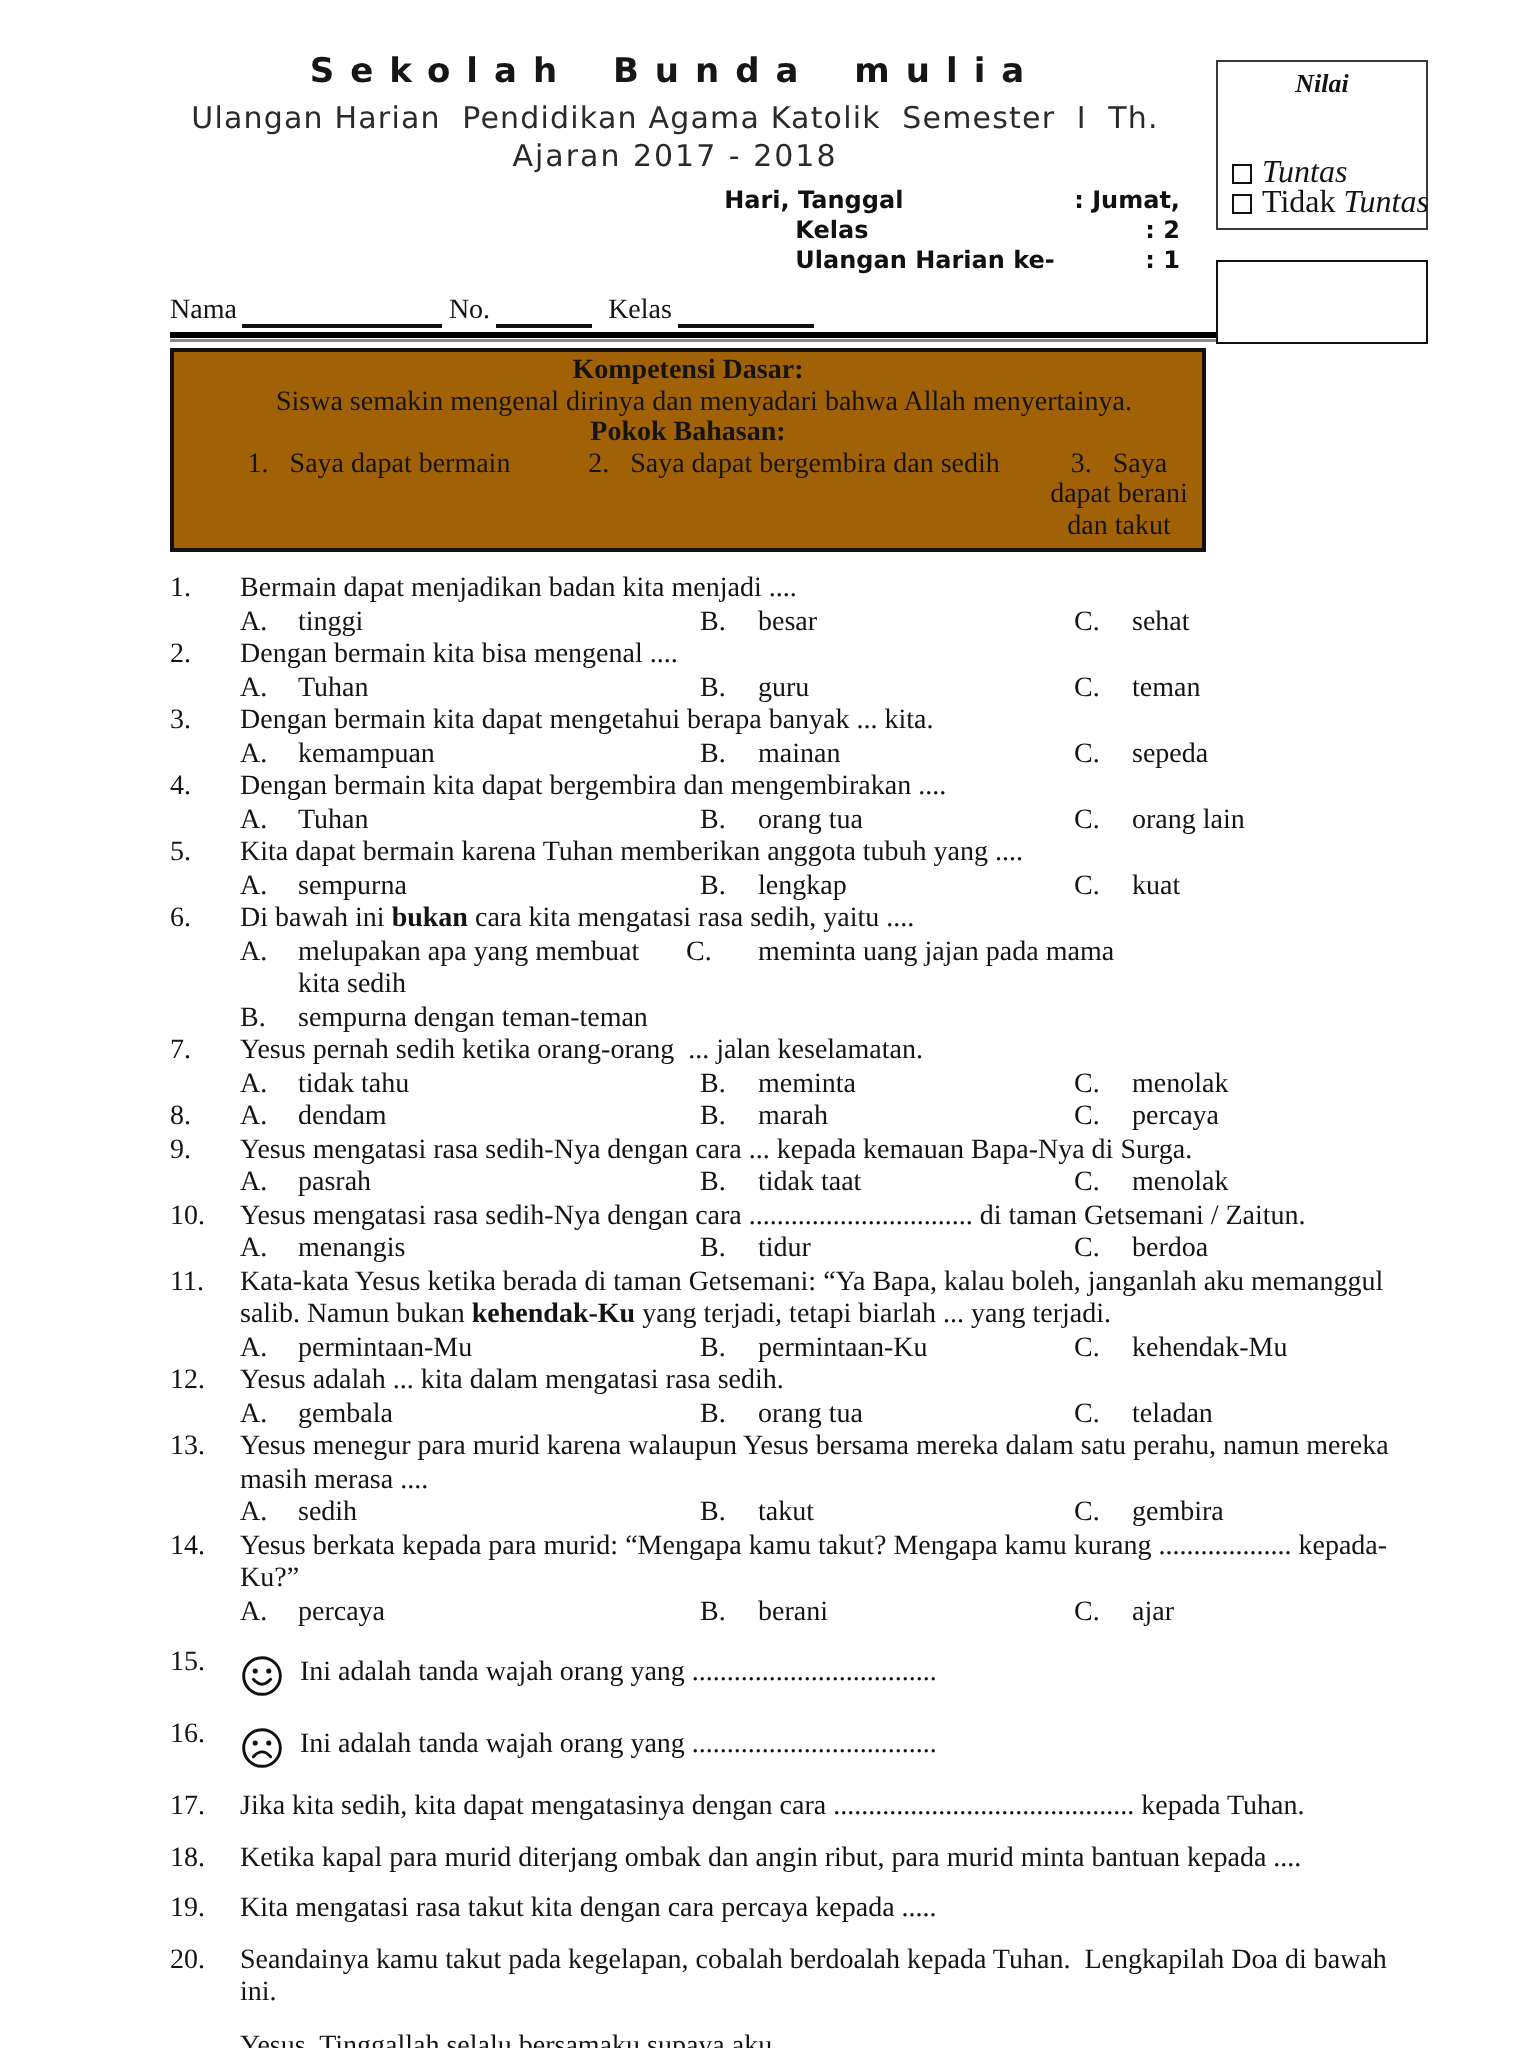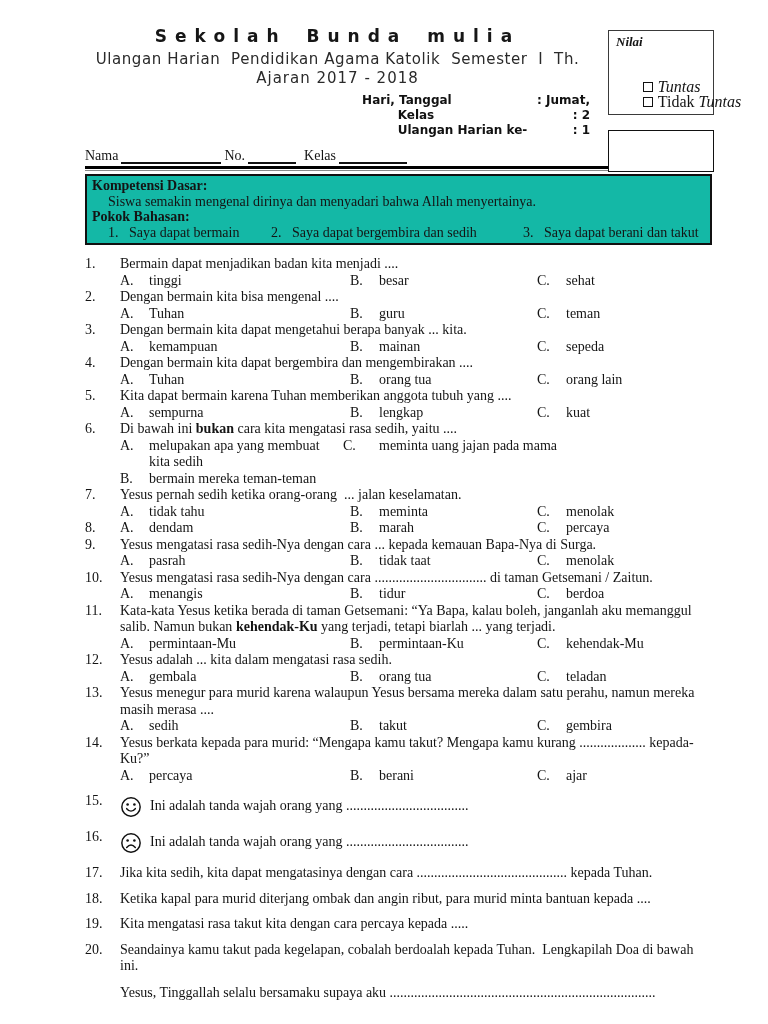--- a/index.html
+++ b/index.html
@@ -12,43 +12,43 @@
   .school-title{font-size:17px;font-weight:bold;letter-spacing:8px;word-spacing:6px;color:#161616;white-space:nowrap;}
   .subtitle1{font-size:15px;letter-spacing:0.6px;margin-top:4px;white-space:pre-wrap;}
   .subtitle2{font-size:15px;letter-spacing:1px;margin-top:1px;}
   .info-block{margin-left:155px;margin-top:6px;text-align:left;font-size:12px;font-weight:bold;
               font-family:"DejaVu Sans", sans-serif;color:#111;}
   .info-row{display:flex;line-height:15px;justify-content:flex-end;}
   .info-label{width:175px;flex:none;}
 
   
   .nilai-box{position:absolute;left:608px;top:30px;width:106px;height:85px;border:1px solid #3a3a3a;
-             box-sizing:border-box;display:flex;flex-direction:row;padding:3px 7px 5px 7px;background:#fff;}
+             box-sizing:border-box;display:flex;flex-direction:column;padding:3px 7px 5px 7px;background:#fff;}
   .nilai-title{text-align:center;font-weight:bold;font-style:italic;font-size:13px;}
   .nilai-options{margin-top:auto;font-size:16px;}
   .nilai-opt{display:flex;align-items:center;gap:5px;line-height:15px;white-space:pre;}
   .checkbox{width:8px;height:8px;border:1px solid #111;flex:none;background:#fff;}
   .it{font-style:italic;}
   .mini-box{position:absolute;left:608px;top:130px;width:106px;height:42px;border:1px solid #111;
             background:#fff;box-sizing:border-box;z-index:3;}
 
   
   .nama-row{margin-top:8px;font-size:14px;display:flex;align-items:flex-end;height:18px;}
   .field-line{display:inline-block;border-bottom:2px solid #111;height:14px;}
   .line-nama{width:100px;margin-right:3px;}
   .line-no{width:48px;margin-right:8px;}
   .line-kelas{width:68px;}
   .f-label{margin-right:3px;}
   .sp1{margin-left:0px;} .sp2{margin-left:0px;}
   .sep-line{width:523px;height:5px;margin-top:2px;
             background:linear-gradient(#000 0 60%, #fff 60% 70%, #8a8a8a 70% 100%);}
 
   
-  .komp-box{margin-top:3px;border:2px solid #111;width:627px;box-sizing:border-box;
-            font-size:14px;line-height:15.5px;padding:2px 5px 3px 5px;background:#14b8a6;}
+  .komp-box{margin-top:3px;border:2px solid #111;width:518px;box-sizing:border-box;
+            font-size:14px;line-height:15.5px;padding:2px 5px 3px 5px;background:#a16207;text-align:center;}
   .komp-heading{font-weight:bold;}
   .komp-body{padding-left:16px;}
   .topics{display:flex;padding-left:16px;white-space:pre-wrap;}
   .topic-1{width:163px;flex:none;} .topic-2{width:252px;flex:none;} .topic-3{flex:1;}
 
   
   .questions{margin-top:11px;font-size:14px;line-height:16.5px;}
   .q-row{display:flex;}
   .q-row.spaced{margin-top:9px;}
   .q-num{width:35px;flex:none;}
@@ -242,21 +242,21 @@
                 <span>melupakan apa yang membuat kita sedih</span>
               </div>
               <div class="opt opt-col-c">
                 <span class="opt-letter-wide">C.</span>
                 <span>meminta uang jajan pada mama</span>
               </div>
             </div>
             <div class="q-opts">
               <div class="opt opt-col-c">
                 <span class="opt-letter">B.</span>
-                <span>bermain mereka teman-teman</span>
+                <span>sempurna dengan teman-teman</span>
               </div>
             </div>
           </div>
         </div>
         <div class="q-row">
           <div class="q-num">7.</div>
           <div class="q-body">
             <div class="q-text"><span>Yesus pernah sedih ketika orang-orang  ... jalan keselamatan.</span></div>
             <div class="q-opts">
               <div class="opt opt-col-a">

